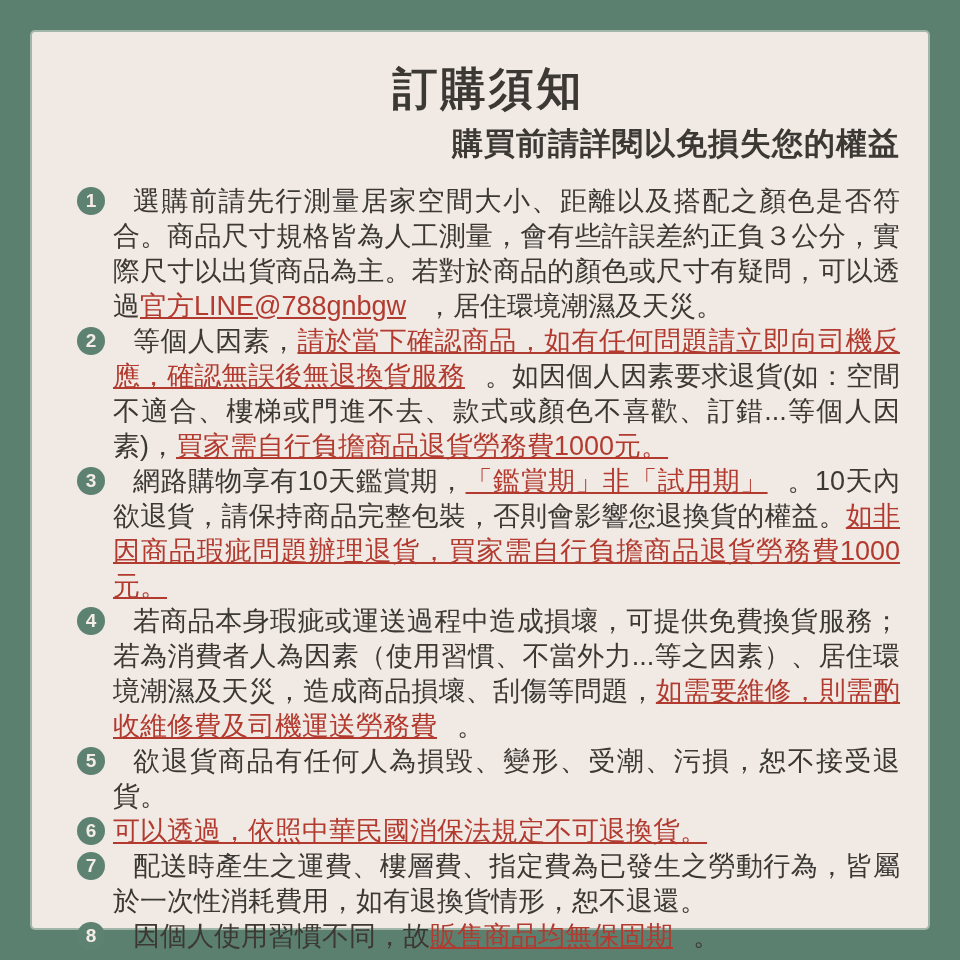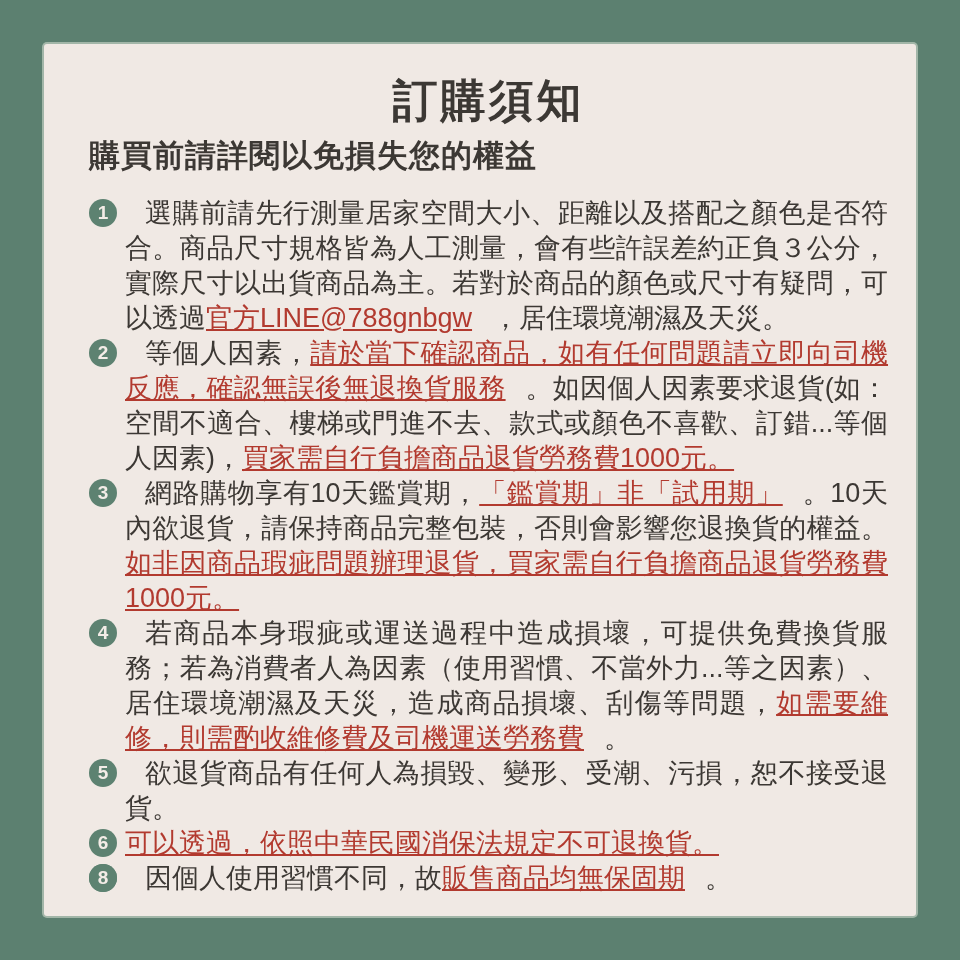--- a/index.html
+++ b/index.html
@@ -13,42 +13,42 @@
   html,body{
     margin:0;padding:0;
     width:960px;height:960px;
     overflow:hidden;
     font-family:"Liberation Sans","DejaVu Sans",sans-serif;
   }
   .frame{
     width:960px;height:960px;
     box-sizing:border-box;
     background:var(--frame-green);
-    padding:44px;
+    padding:32px;
   }
   .panel{
     width:100%;height:100%;
     box-sizing:border-box;
     background:var(--panel-cream);
     border-radius:3px;
     box-shadow:0 0 0 2px rgba(248,248,238,0.45);
     padding:28px 28px 0 45px;
   }
   .title{
     margin:2px 0 10px 0;
     text-align:center;
     font-size:45px;
     line-height:1.2;
     font-weight:900;
     letter-spacing:3px;
     color:var(--text-dark);
   }
   .subtitle{
     margin:0 0 22px 0;
-    text-align:left;
+    text-align:right;
     font-size:31px;
     line-height:1.15;
     font-weight:800;
     letter-spacing:1px;
     color:var(--text-dark);
   }
   .items{
     font-size:27px;
     line-height:35px;
     color:var(--text-dark);
@@ -81,17 +81,17 @@
   <div class="panel">
     <h1 class="title">訂購須知</h1>
     <h2 class="subtitle">購買前請詳閱以免損失您的權益</h2>
     <div class="items" id="notice-list">
         <div class="item"><span class="badge">1</span><span class="seg-dark">選購前請先行測量居家空間大小、距離以及搭配之顏色是否符合。商品尺寸規格皆為人工測量，會有些許誤差約正負３公分，實際尺寸以出貨商品為主。若對於商品的顏色或尺寸有疑問，可以透過</span><span class="seg-red">官方LINE@788gnbgw</span><span class="seg-dark">，居住環境潮濕及天災。</span></div>
         <div class="item"><span class="badge">2</span><span class="seg-dark">等個人因素，</span><span class="seg-red">請於當下確認商品，如有任何問題請立即向司機反應，確認無誤後無退換貨服務</span><span class="seg-dark">。如因個人因素要求退貨(如：空間不適合、樓梯或門進不去、款式或顏色不喜歡、訂錯...等個人因素)，</span><span class="seg-red">買家需自行負擔商品退貨勞務費1000元。</span></div>
         <div class="item"><span class="badge">3</span><span class="seg-dark">網路購物享有10天鑑賞期，</span><span class="seg-red">「鑑賞期」非「試用期」</span><span class="seg-dark">。10天內欲退貨，請保持商品完整包裝，否則會影響您退換貨的權益。</span><span class="seg-red">如非因商品瑕疵問題辦理退貨，買家需自行負擔商品退貨勞務費1000元。</span></div>
         <div class="item"><span class="badge">4</span><span class="seg-dark">若商品本身瑕疵或運送過程中造成損壞，可提供免費換貨服務；若為消費者人為因素（使用習慣、不當外力...等之因素）、居住環境潮濕及天災，造成商品損壞、刮傷等問題，</span><span class="seg-red">如需要維修，則需酌收維修費及司機運送勞務費</span><span class="seg-dark">。</span></div>
         <div class="item"><span class="badge">5</span><span class="seg-dark">欲退貨商品有任何人為損毀、變形、受潮、污損，恕不接受退貨。</span></div>
         <div class="item"><span class="badge">6</span><span class="seg-red">可以透過，依照中華民國消保法規定不可退換貨。</span></div>
-        <div class="item"><span class="badge">7</span></div>
+        <div class="item"><span class="badge">7</span><span class="seg-dark">配送時產生之運費、樓層費、指定費為已發生之勞動行為，皆屬於一次性消耗費用，如有退換貨情形，恕不退還。</span></div>
         <div class="item"><span class="badge">8</span><span class="seg-dark">因個人使用習慣不同，故</span><span class="seg-red">販售商品均無保固期</span><span class="seg-dark">。</span></div>
       </div>
   </div>
 </div>
 
 </body></html>

